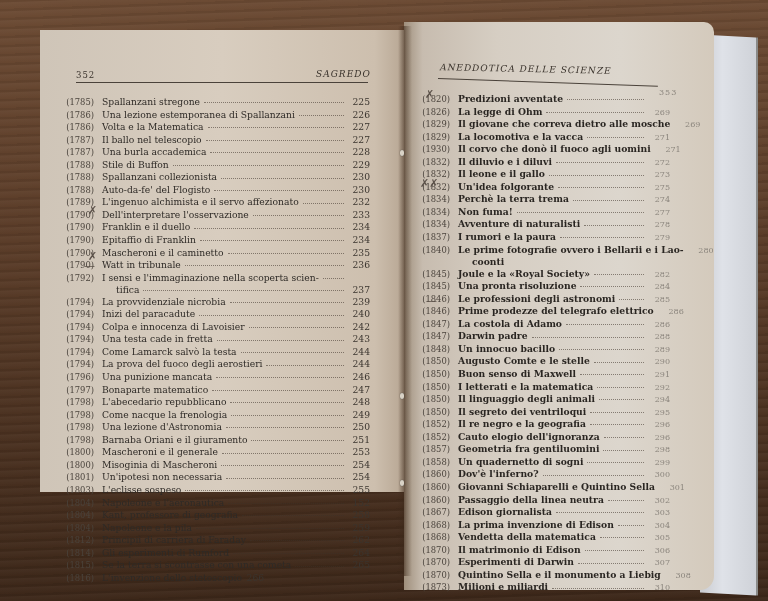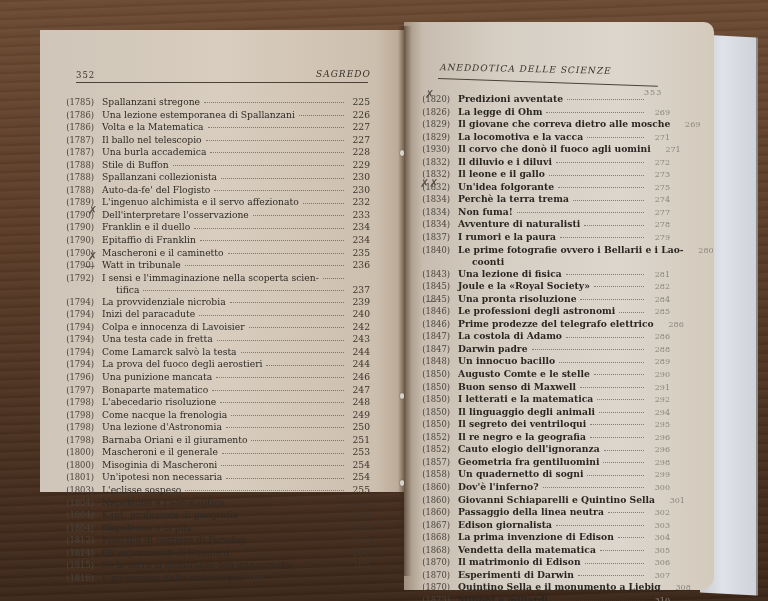--- a/index.html
+++ b/index.html
@@ -202,21 +202,21 @@
         <span class="pg">246</span>
       </div>
       <div class="row">
         <span class="yr">(1797)</span>
         <span class="title">Bonaparte matematico</span>
         <span class="dots"></span>
         <span class="pg">247</span>
       </div>
       <div class="row">
         <span class="yr">(1798)</span>
-        <span class="title">L'abecedario risoluzione</span>
+        <span class="title">L'abecedario repubblicano</span>
         <span class="dots"></span>
         <span class="pg">248</span>
       </div>
       <div class="row">
         <span class="yr">(1798)</span>
         <span class="title">Come nacque la frenologia</span>
         <span class="dots"></span>
         <span class="pg">249</span>
       </div>
       <div class="row">
@@ -295,21 +295,21 @@
         <span class="yr">(1816)</span>
         <span class="title">L'invenzione dello stetoscopio</span>
         <span class="pg">266</span>
       </div>
     </div>
 </div>
 
 <div class="page page-right">
   <span class="running-head" style="left:36px; top:42px; transform:rotate(1.2deg);">ANEDDOTICA DELLE SCIENZE</span>
   <div class="head-rule" style="left:34px; top:56px; width:220px; transform:rotate(2deg); transform-origin:left;"></div>
-  <span class="running-head" style="left:240px; top:66px; font-style:normal; font-size:8px; color:#8b857d;">353</span>
+  <span class="running-head" style="left:255px; top:66px; font-style:normal; font-size:8px; color:#8b857d;">353</span>
   <div class="toc toc-right" id="toc-right" style="left:0px; top:71px; width:266px;">
       <div class="row">
         <span class="yr">(1820)</span>
         <span class="title">Predizioni avventate</span>
         <span class="dots"></span>
         <span class="pg"></span>
       </div>
       <div class="row">
         <span class="yr">(1826)</span>
         <span class="title">La legge di Ohm</span>
@@ -380,26 +380,20 @@
         <span class="yr">(1840)</span>
         <span class="title">Le prime fotografie ovvero i Bellarii e i Lao-</span>
         <span class="dots"></span>
         <span class="pg">280</span>
       </div>
       <div class="row cont">
         <span class="yr"></span>
         <span class="title">coonti</span>
         <span class="dots" style="visibility: hidden;"></span>
         <span class="pg"></span>
-      </div>
-      <div class="row">
-        <span class="yr">(1843)</span>
-        <span class="title">Una lezione di fisica</span>
-        <span class="dots"></span>
-        <span class="pg">281</span>
       </div>
       <div class="row">
         <span class="yr">(1845)</span>
         <span class="title">Joule e la «Royal Society»</span>
         <span class="dots"></span>
         <span class="pg">282</span>
       </div>
       <div class="row">
         <span class="yr">(1845)</span>
         <span class="title">Una pronta risoluzione</span>

